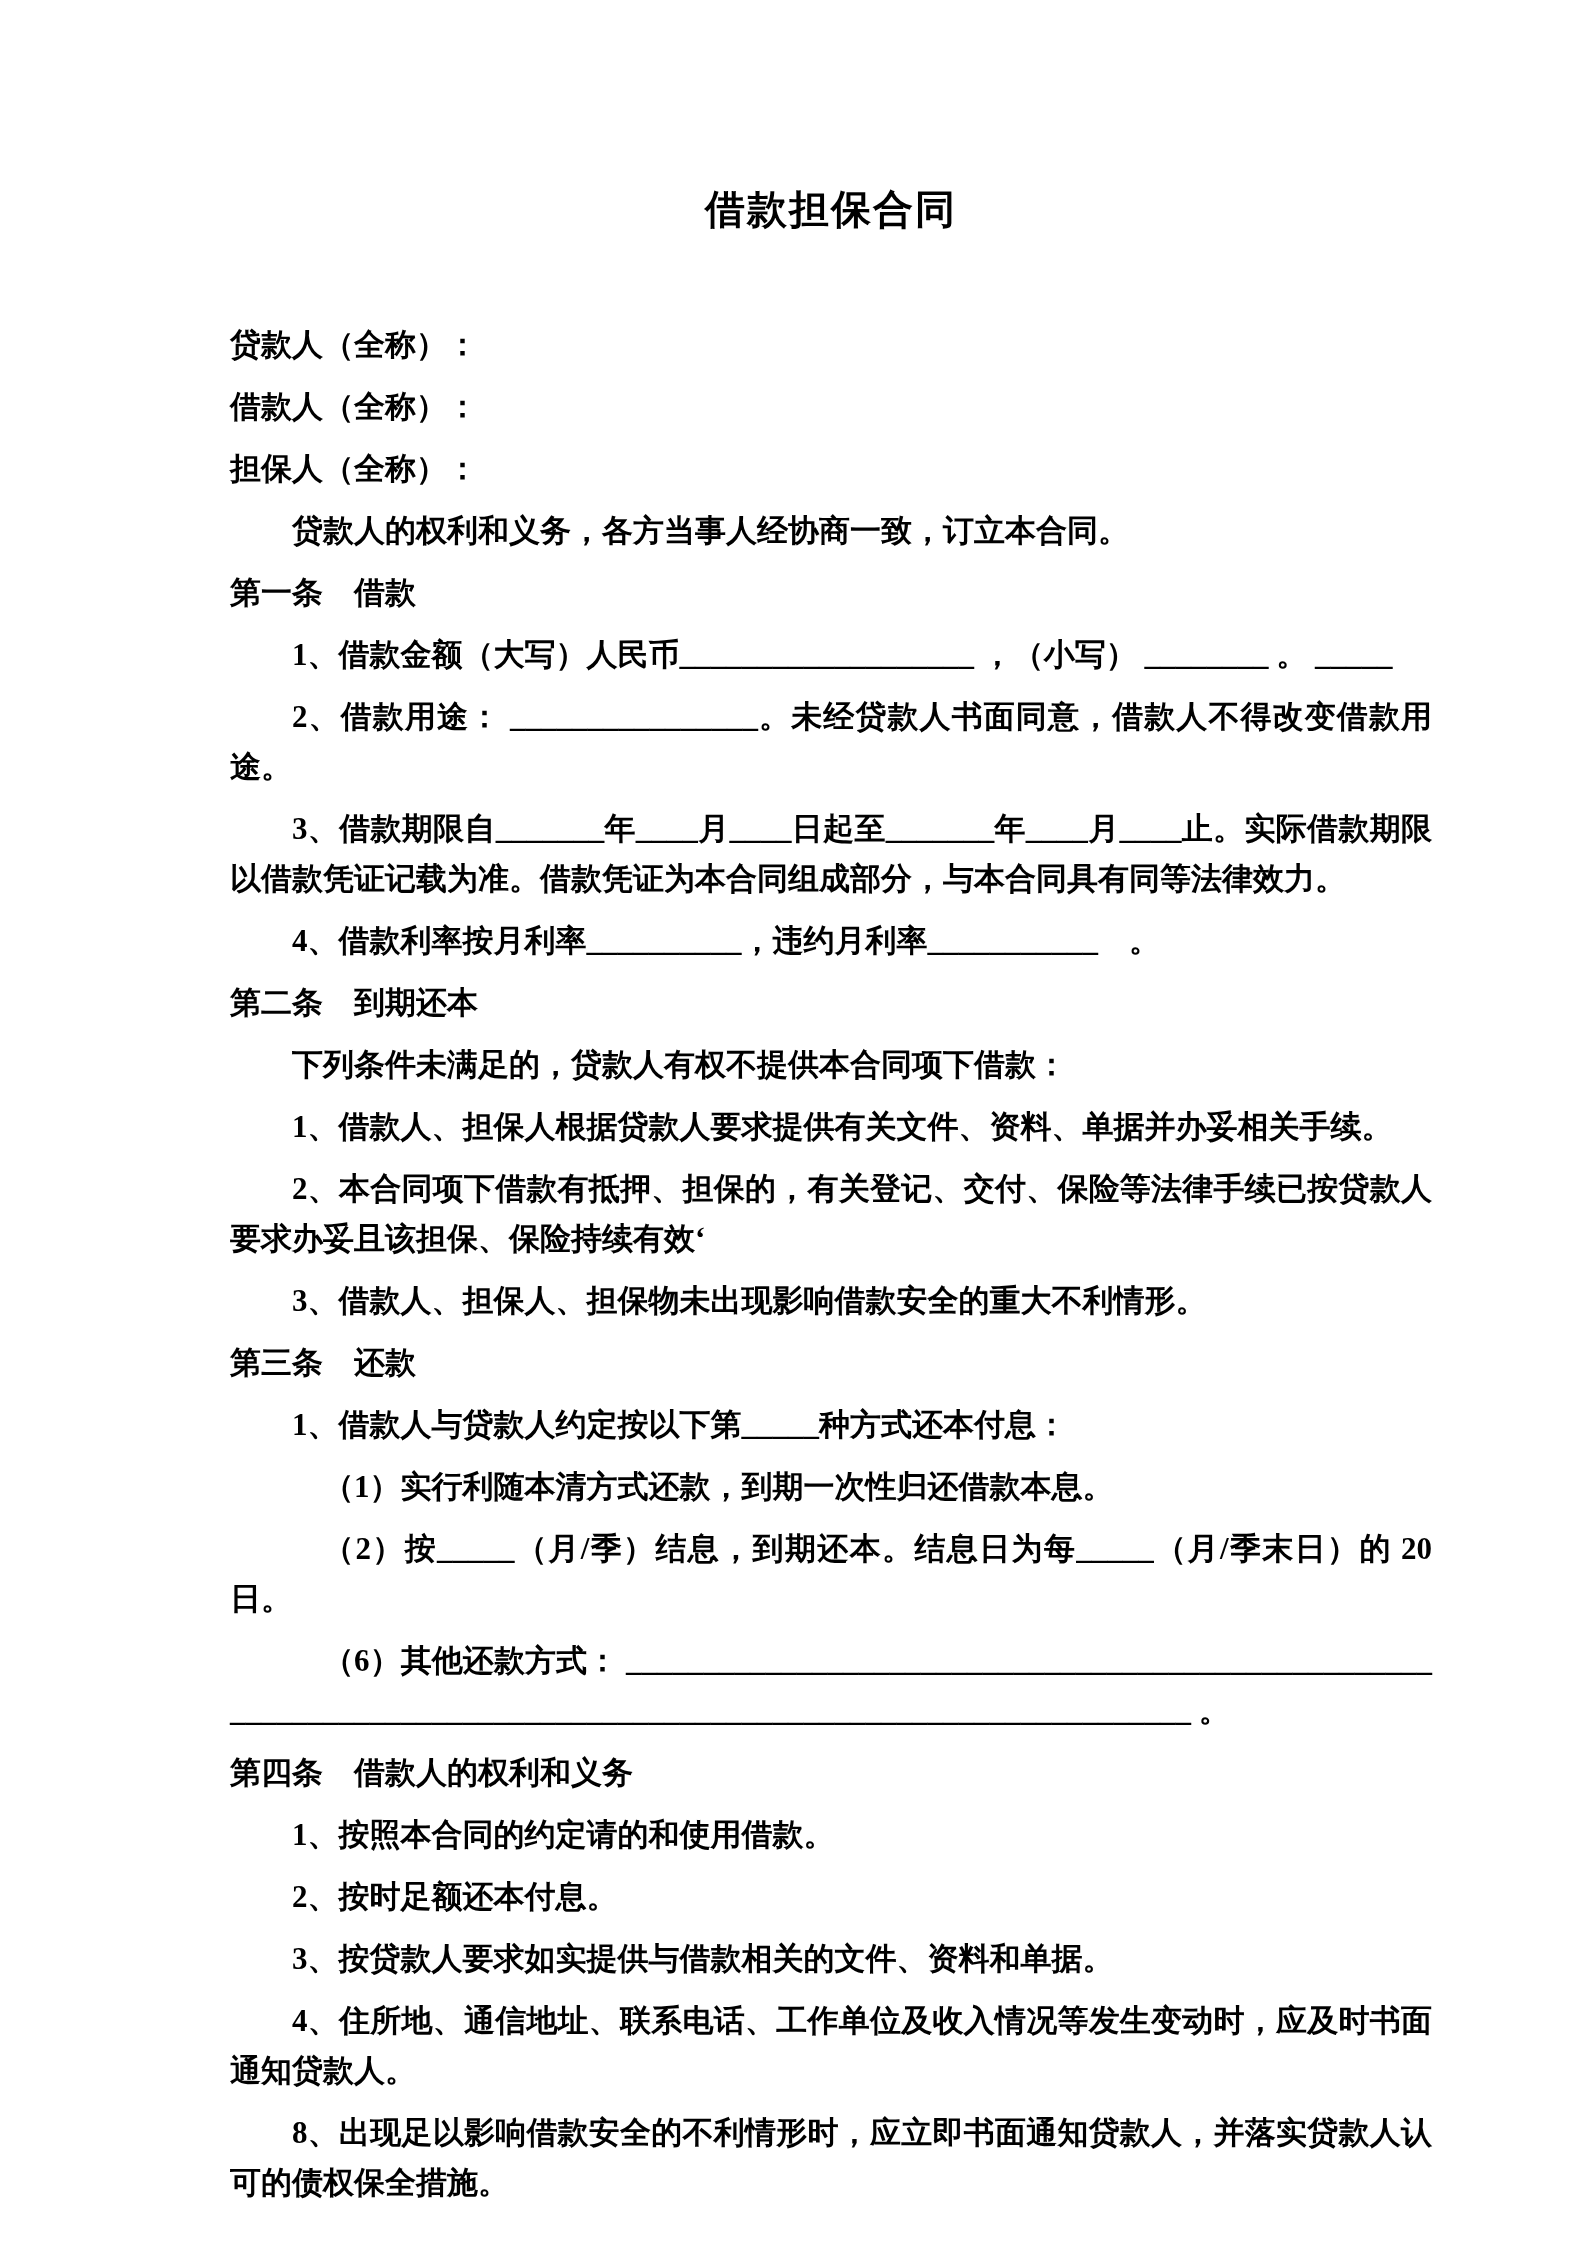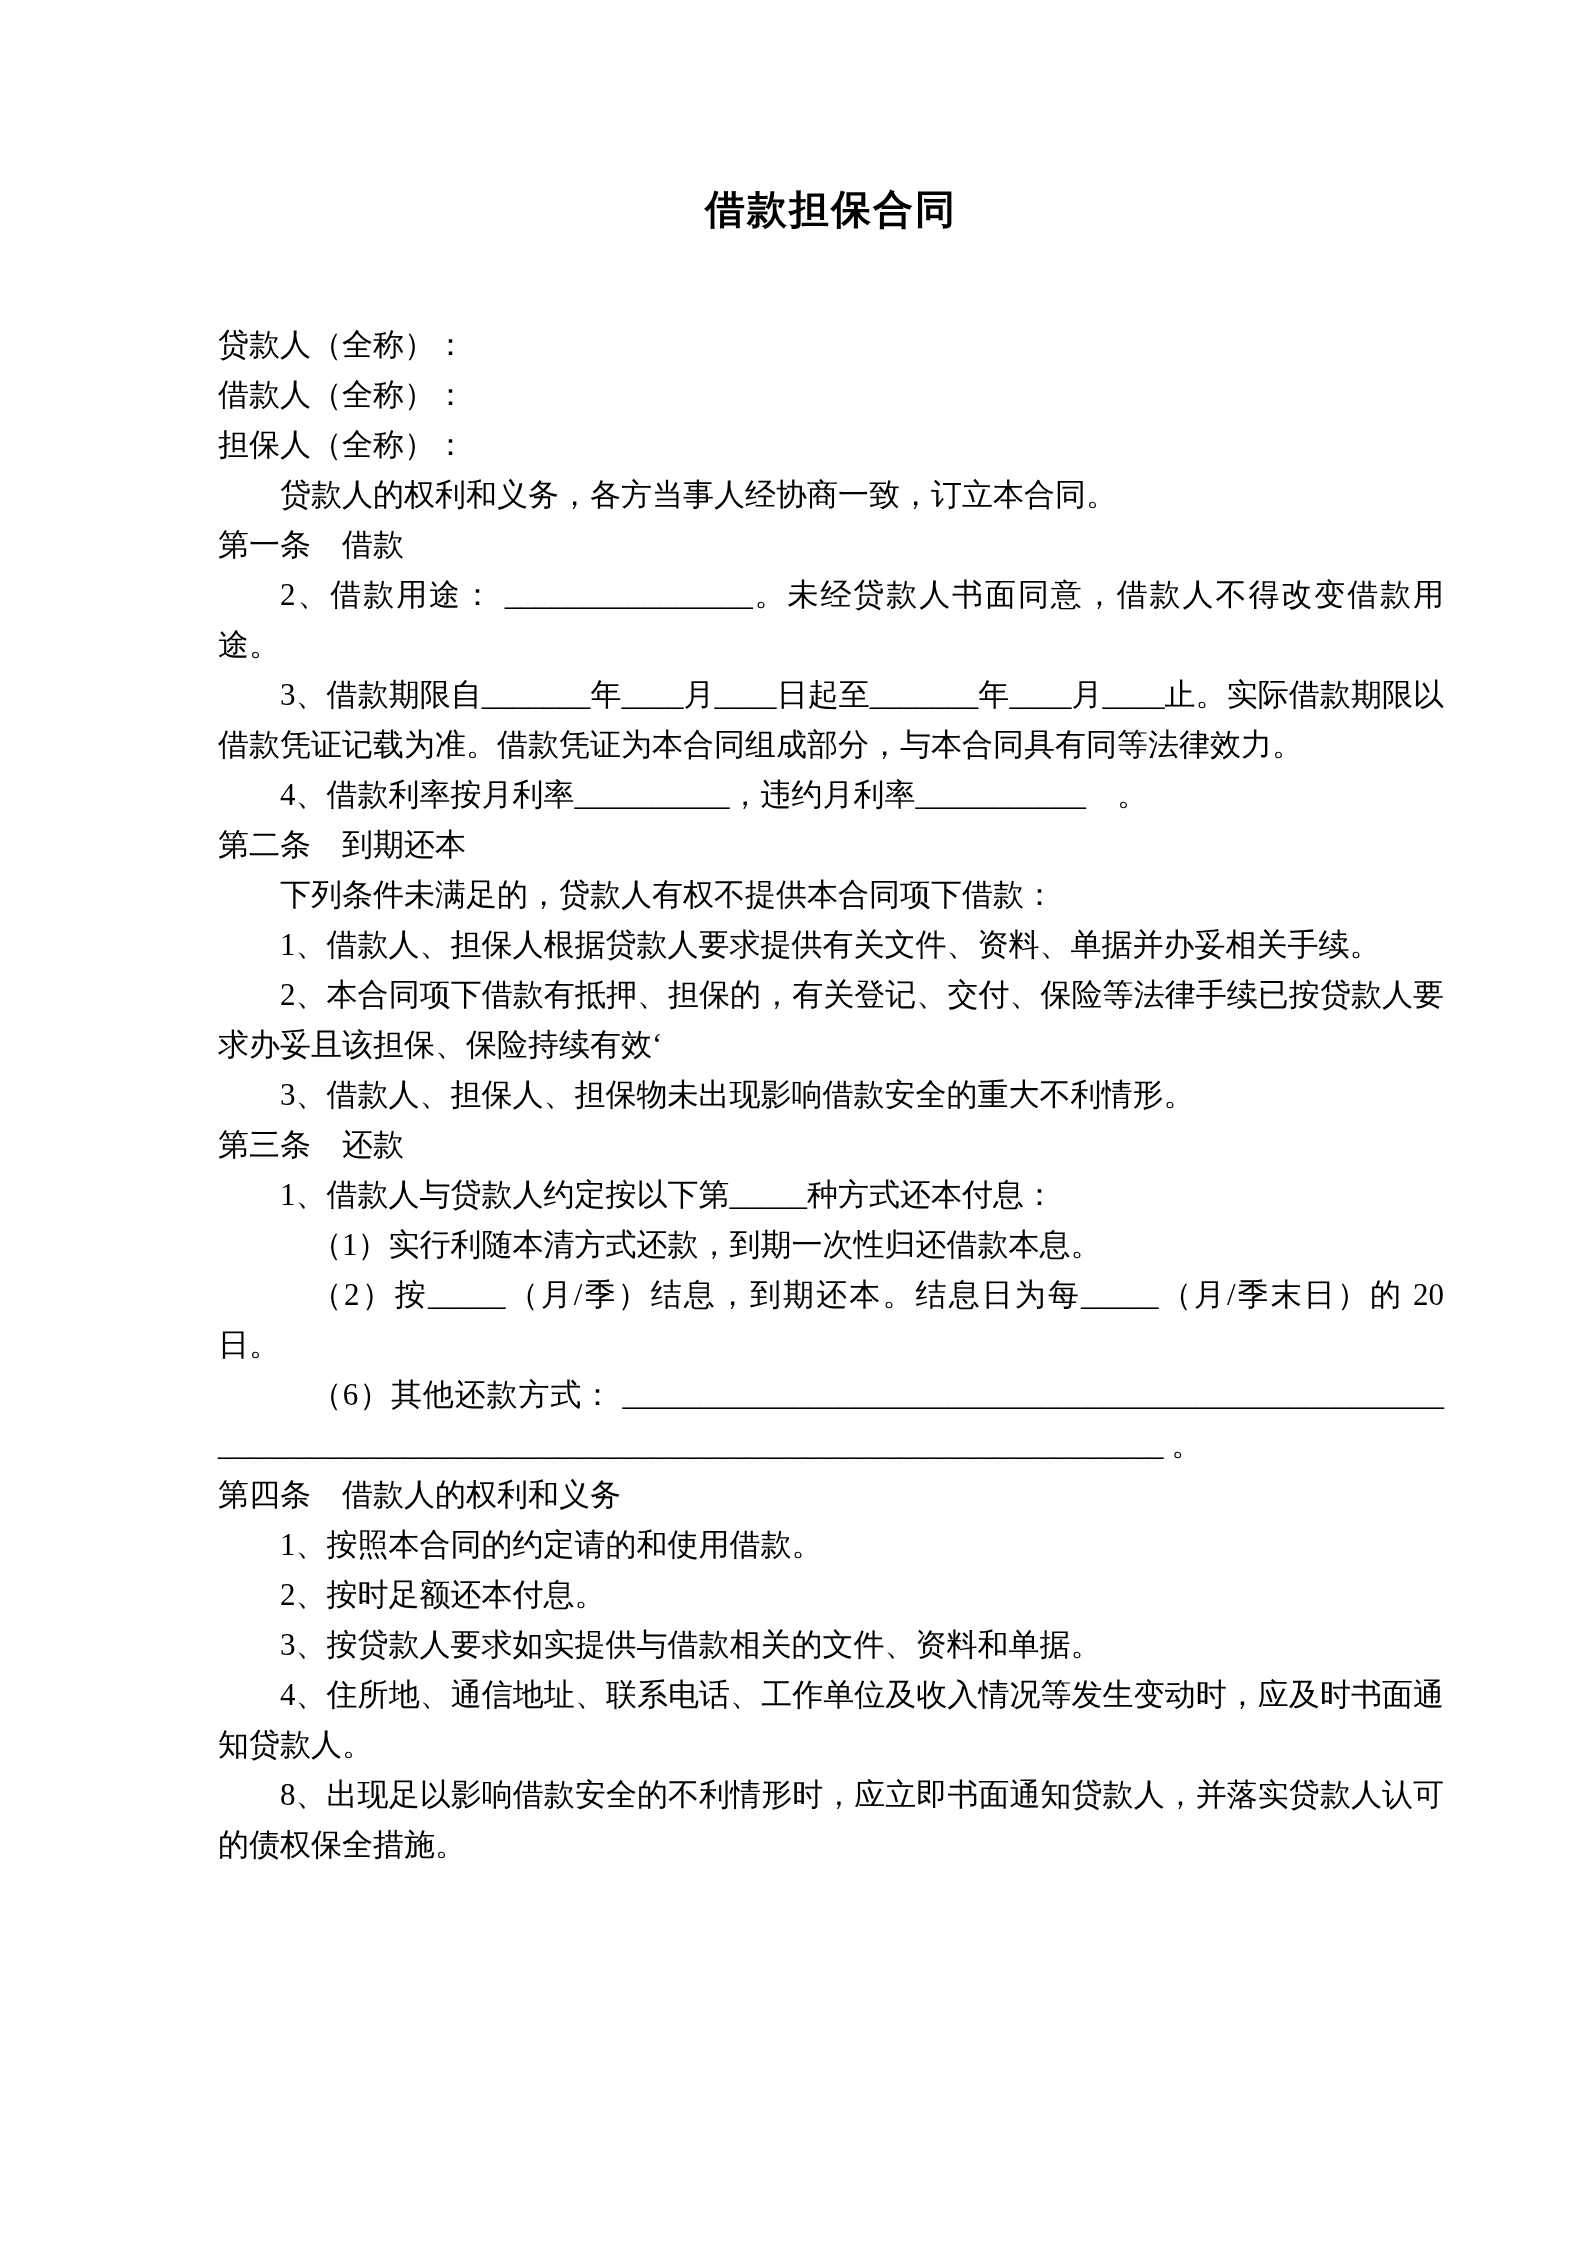--- a/index.html
+++ b/index.html
@@ -21,42 +21,43 @@
   }
   .title {
     margin: 0 0 86px 0;
     font-size: 40px;
     line-height: 1.2;
     text-align: center;
     letter-spacing: 2px;
     font-weight: bold;
   }
   .doc-body p {
-    margin: 0;
+    margin: 12px;
     font-size: 31px;
     line-height: 50px;
     text-align: justify;
     word-break: break-all;
-    font-weight: normal;
+    font-weight: bold;
   }
   .doc-body p.indent-0 { text-indent: 0; }
   .doc-body p.indent-1 { text-indent: 62px; }
   .doc-body p.indent-2 { text-indent: 93px; }
 </style>
 </head>
 <body>
 
 <main class="page">
   <h1 class="title">借款担保合同</h1>
   <div class="doc-body">
       <p class="indent-0">贷款人（全称）：</p>
       <p class="indent-0">借款人（全称）：</p>
       <p class="indent-0">担保人（全称）：</p>
       <p class="indent-1">贷款人的权利和义务，各方当事人经协商一致，订立本合同。</p>
       <p class="indent-0">第一条　借款</p>
+      <p class="indent-1">1、借款金额（大写）人民币___________________ ，（小写） ________ 。 _____</p>
       <p class="indent-1">2、借款用途： ________________。未经贷款人书面同意，借款人不得改变借款用途。</p>
       <p class="indent-1">3、借款期限自_______年____月____日起至_______年____月____止。实际借款期限以借款凭证记载为准。借款凭证为本合同组成部分，与本合同具有同等法律效力。</p>
       <p class="indent-1">4、借款利率按月利率__________，违约月利率___________　。</p>
       <p class="indent-0">第二条　到期还本</p>
       <p class="indent-1">下列条件未满足的，贷款人有权不提供本合同项下借款：</p>
       <p class="indent-1">1、借款人、担保人根据贷款人要求提供有关文件、资料、单据并办妥相关手续。</p>
       <p class="indent-1">2、本合同项下借款有抵押、担保的，有关登记、交付、保险等法律手续已按贷款人要求办妥且该担保、保险持续有效‘</p>
       <p class="indent-1">3、借款人、担保人、担保物未出现影响借款安全的重大不利情形。</p>
       <p class="indent-0">第三条　还款</p>
       <p class="indent-1">1、借款人与贷款人约定按以下第_____种方式还本付息：</p>

